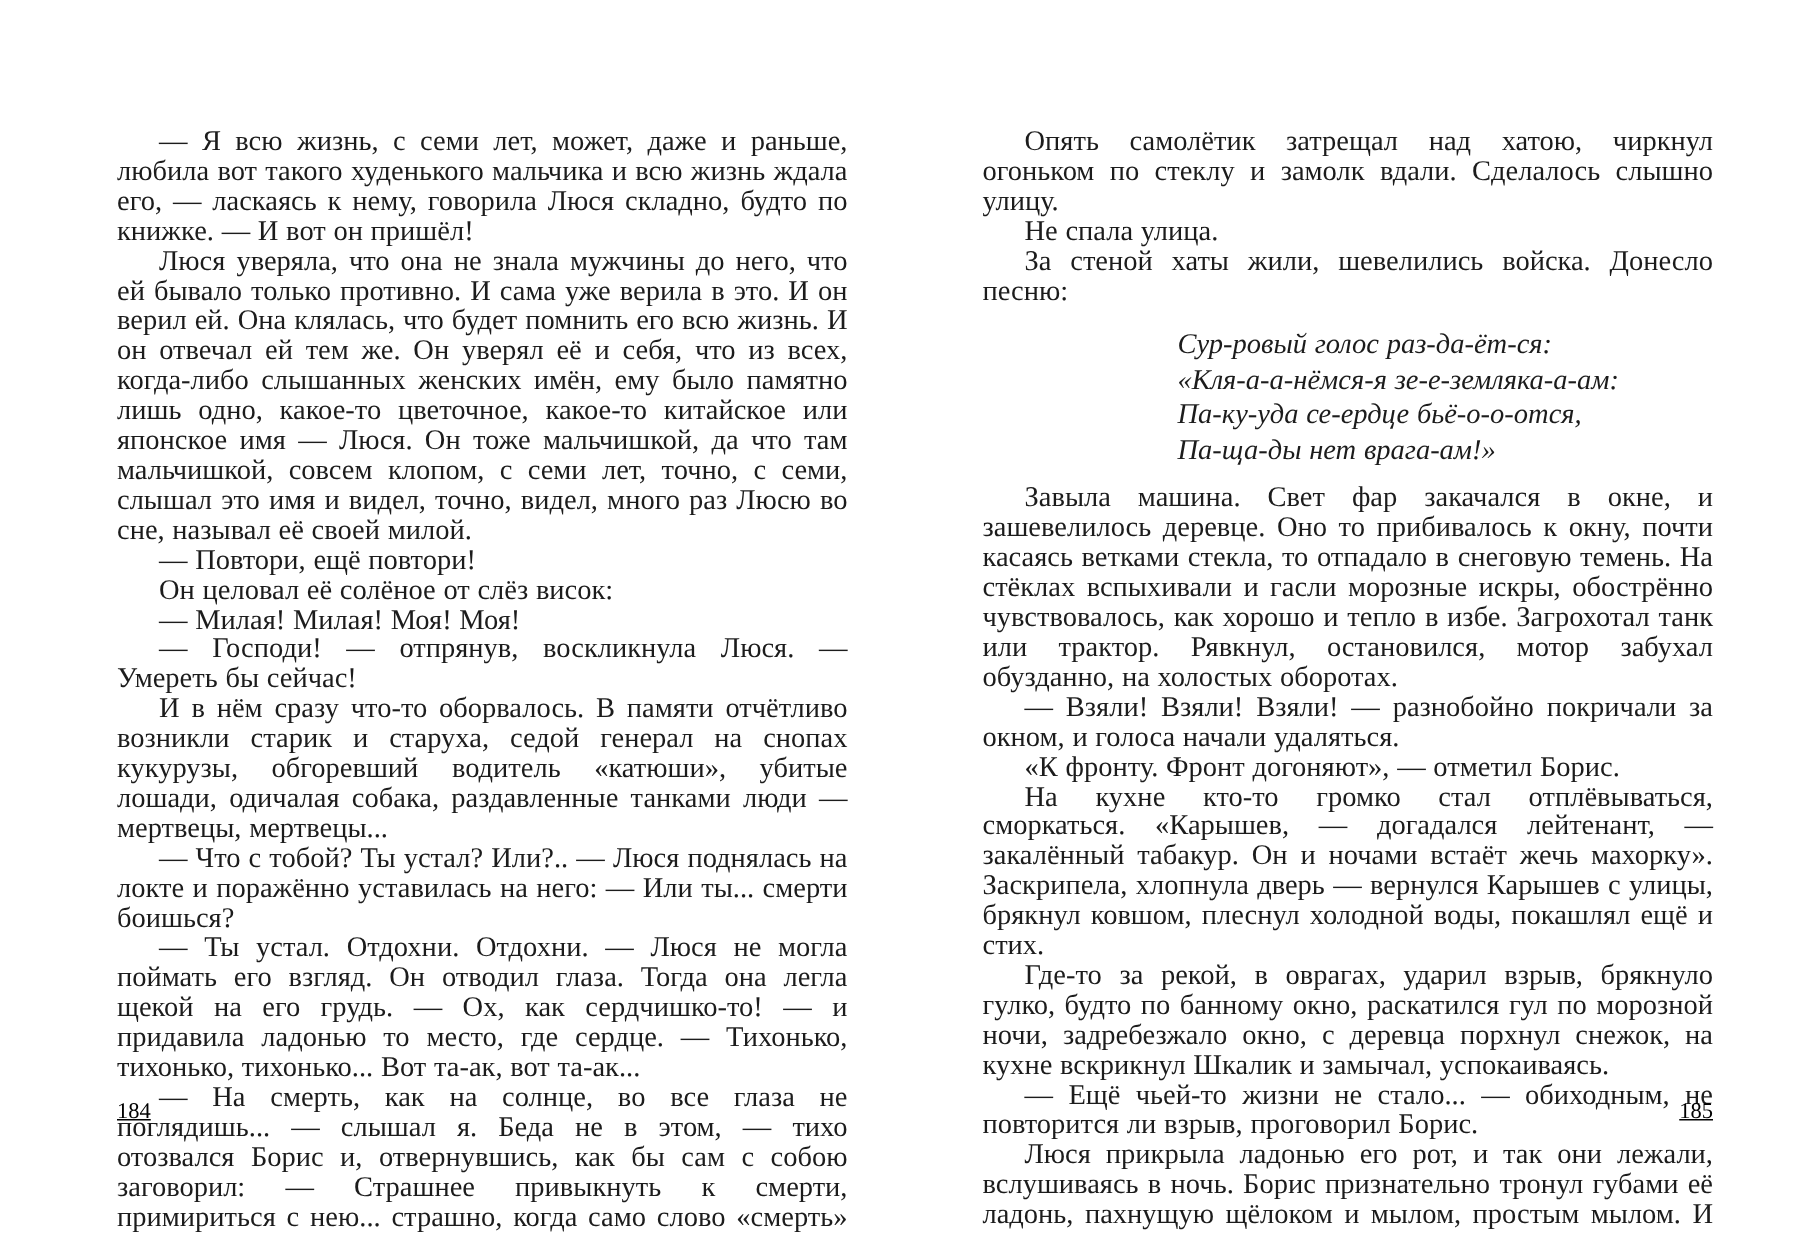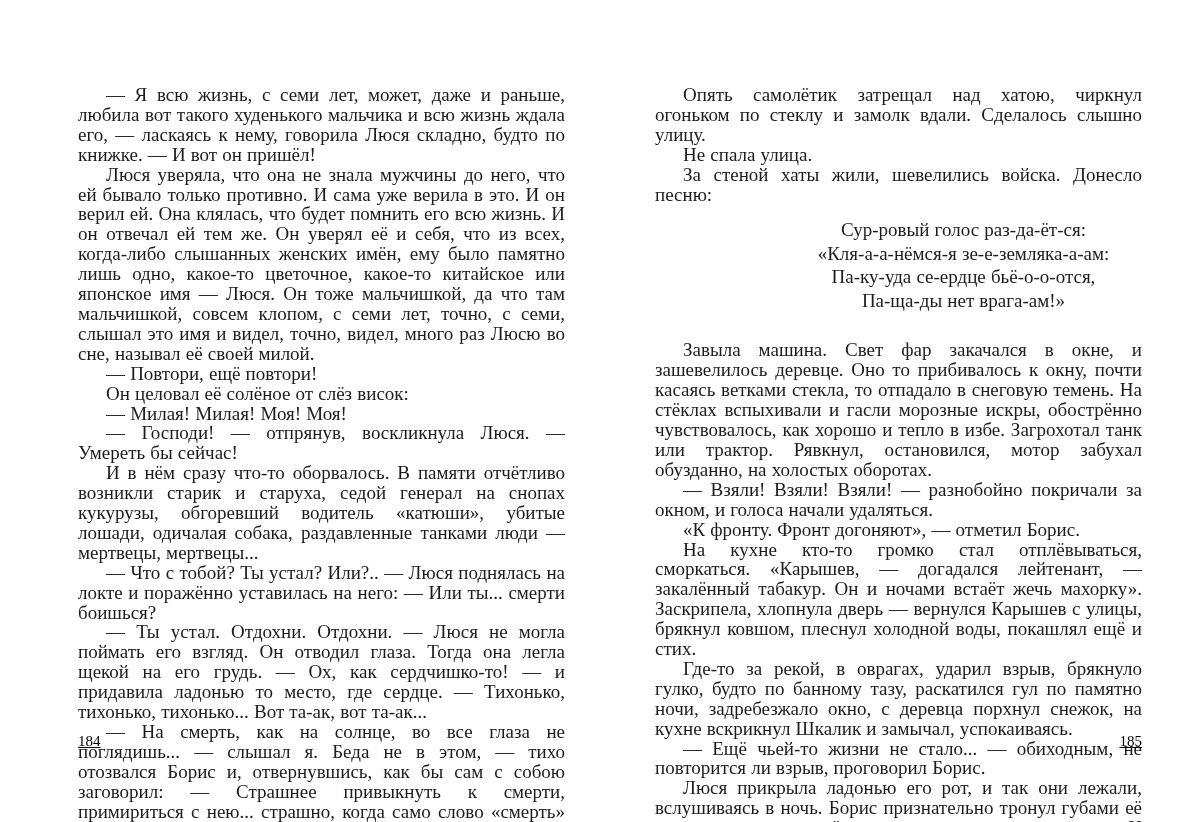--- a/index.html
+++ b/index.html
@@ -28,23 +28,24 @@
     line-height: 19.9px;
     text-align: justify;
     hyphens: auto;
     -webkit-hyphens: auto;
     word-spacing: 0.02em;
   }
   .para {
     text-indent: 28px;
   }
   .verse {
+    font-style: italic;
     padding-left: 130px;
-    margin: 14px 0 28px 0;
-    text-align: center;
+    margin: 14px 0 10px 0;
+    text-align: left;
     text-indent: 0;
   }
   .verse-line {
     line-height: 23.5px;
     white-space: nowrap;
   }
   .page-number {
     position: absolute;
     top: 733px;
     font-size: 15px;
@@ -82,21 +83,21 @@
         <div class="verse">
           <div class="verse-line">Сур-ровый голос раз-да-ёт-ся:</div>
           <div class="verse-line">«Кля-а-а-нёмся-я зе-е-земляка-а-ам:</div>
           <div class="verse-line">Па-ку-уда се-ердце бьё-о-о-отся,</div>
           <div class="verse-line">Па-ща-ды нет врага-ам!»</div>
         </div>
         <p class="para">Завыла машина. Свет фар закачался в окне, и зашевелилось деревце. Оно то прибивалось к окну, почти касаясь ветками стекла, то отпадало в снеговую темень. На стёклах вспыхивали и гасли морозные искры, обострённо чувствовалось, как хорошо и тепло в избе. Загрохотал танк или трактор. Рявкнул, остановился, мотор забухал обузданно, на холостых оборотах.</p>
         <p class="para">— Взяли! Взяли! Взяли! — разнобойно покричали за окном, и голоса начали удаляться.</p>
         <p class="para">«К фронту. Фронт догоняют», — отметил Борис.</p>
         <p class="para">На кухне кто-то громко стал отплёвываться, сморкаться. «Карышев, — догадался лейтенант, — закалённый табакур. Он и ночами встаёт жечь махорку». Заскрипела, хлопнула дверь — вернулся Карышев с улицы, брякнул ковшом, плеснул холодной воды, покашлял ещё и стих.</p>
-        <p class="para">Где-то за рекой, в оврагах, ударил взрыв, брякнуло гулко, будто по банному тазу, раскатился гул по памятно ночи, задребезжало окно, с деревца порхнул снежок, на кухне вскрикнул Шкалик и замычал, успокаиваясь.</p>
+        <p class="para">Где-то за рекой, в оврагах, ударил взрыв, брякнуло гулко, будто по банному окно, раскатился гул по морозной ночи, задребезжало окно, с деревца порхнул снежок, на кухне вскрикнул Шкалик и замычал, успокаиваясь.</p>
         <p class="para">— Ещё чьей-то жизни не стало... — обиходным, не повторится ли взрыв, проговорил Борис.</p>
         <p class="para">Люся прикрыла ладонью его рот, и так они лежали, вслушиваясь в ночь. Борис признательно тронул губами её ладонь, пахнущую щёлоком и мылом, простым мылом. И такой доступный, домашний запах, вошедший в него с детства, что-то стронул в нём. Досадуя на</p>
       </div>
   </div>
 </div>
 
 <div class="page-number page-number-left">184</div>
 
 <div class="page-number page-number-right">185</div>
 

